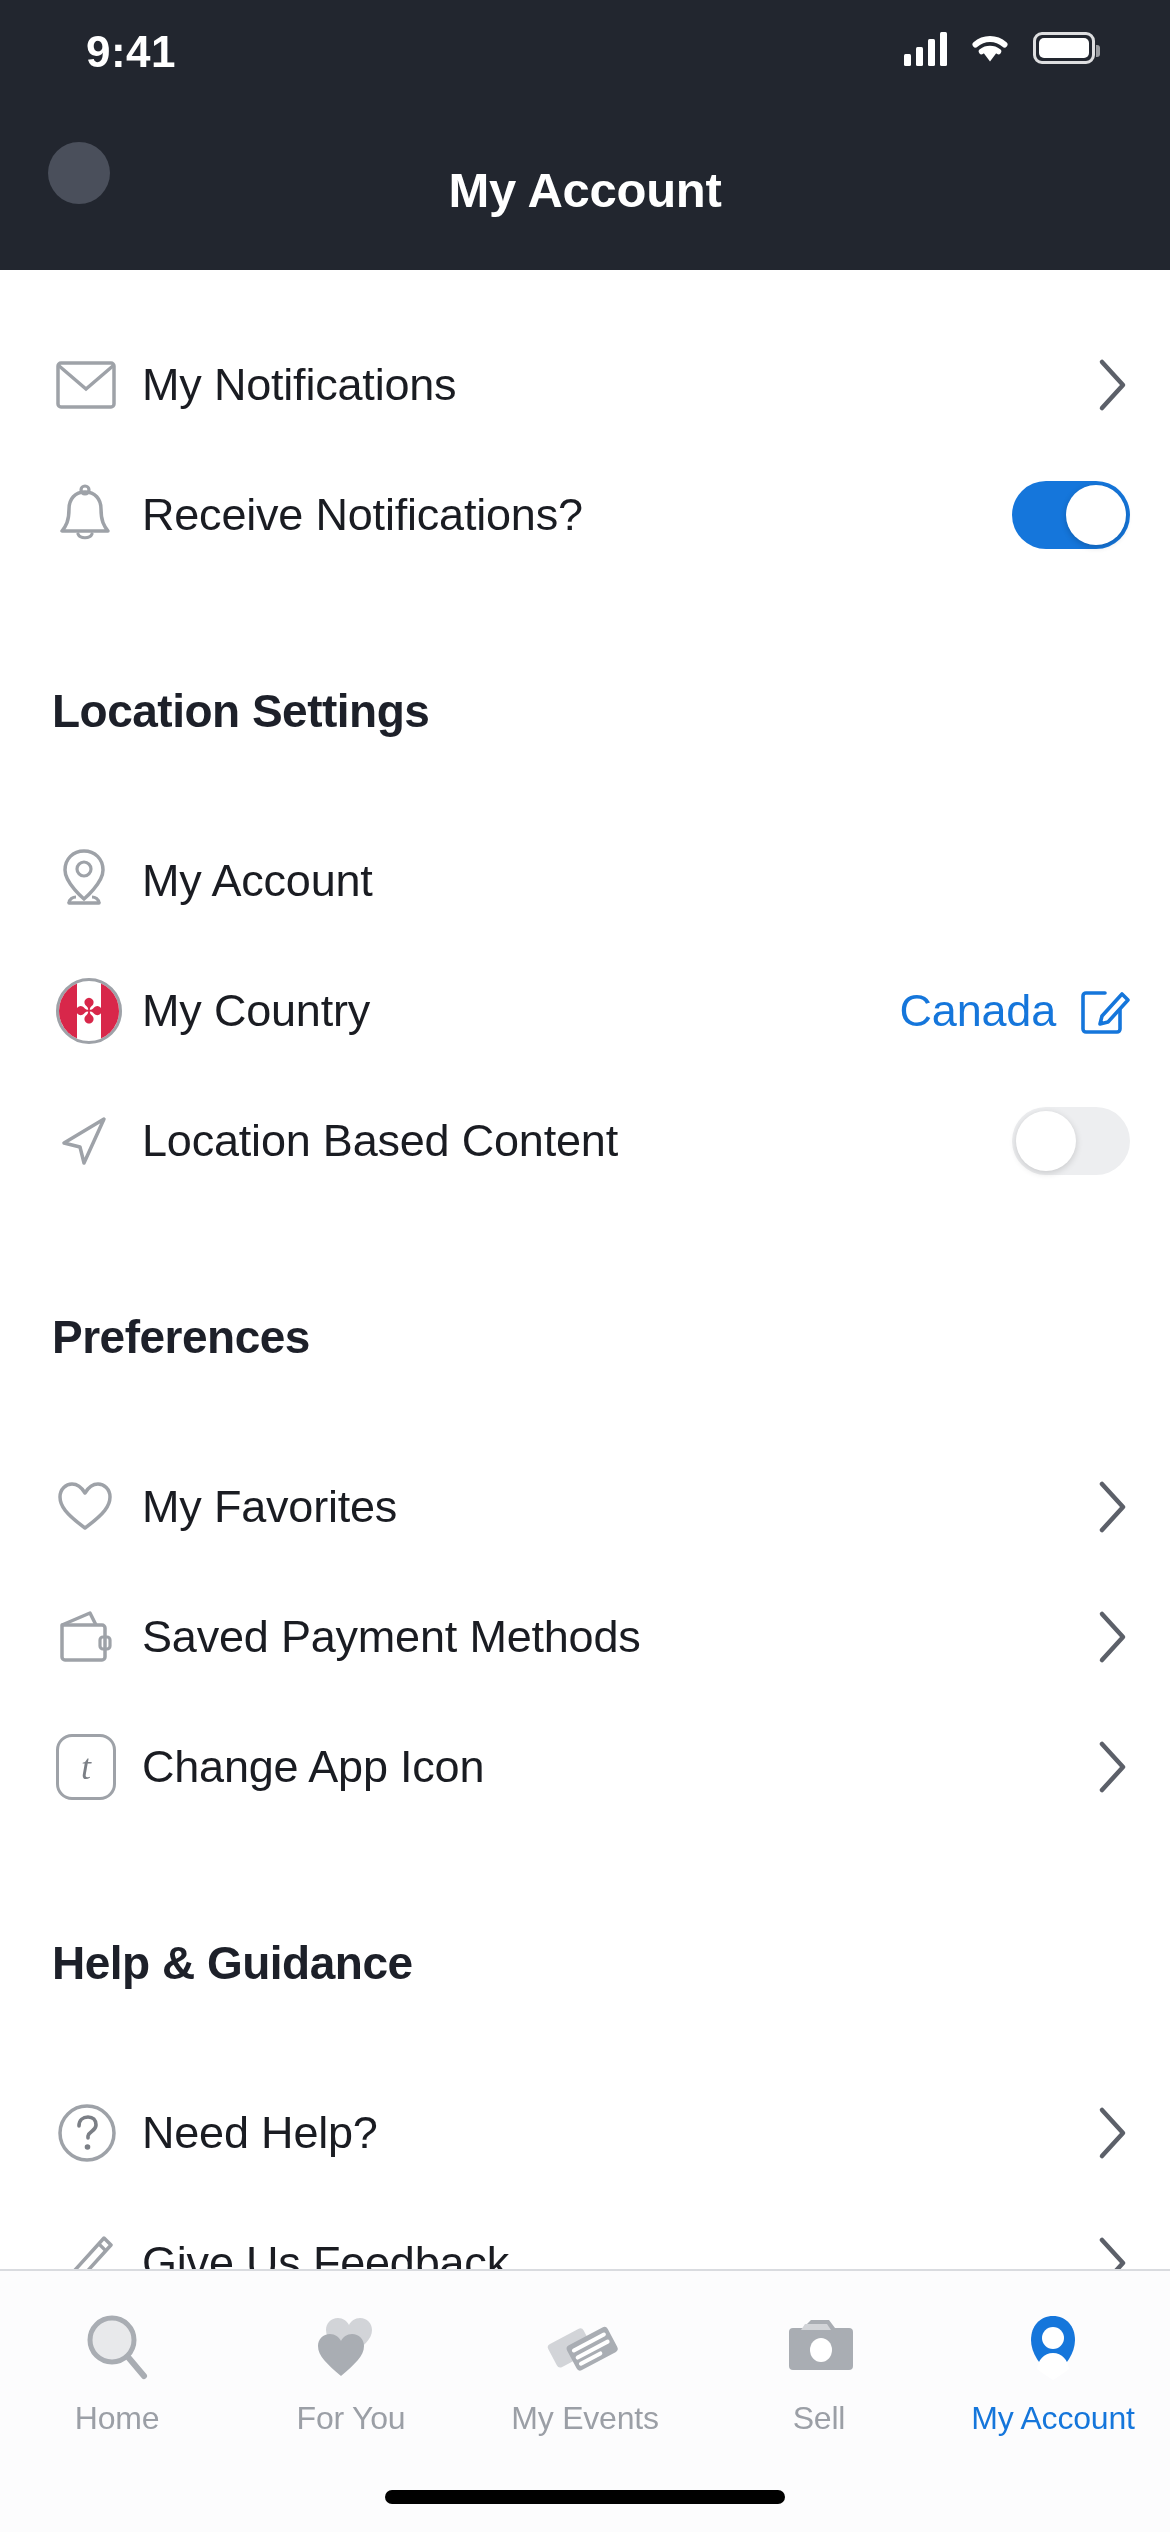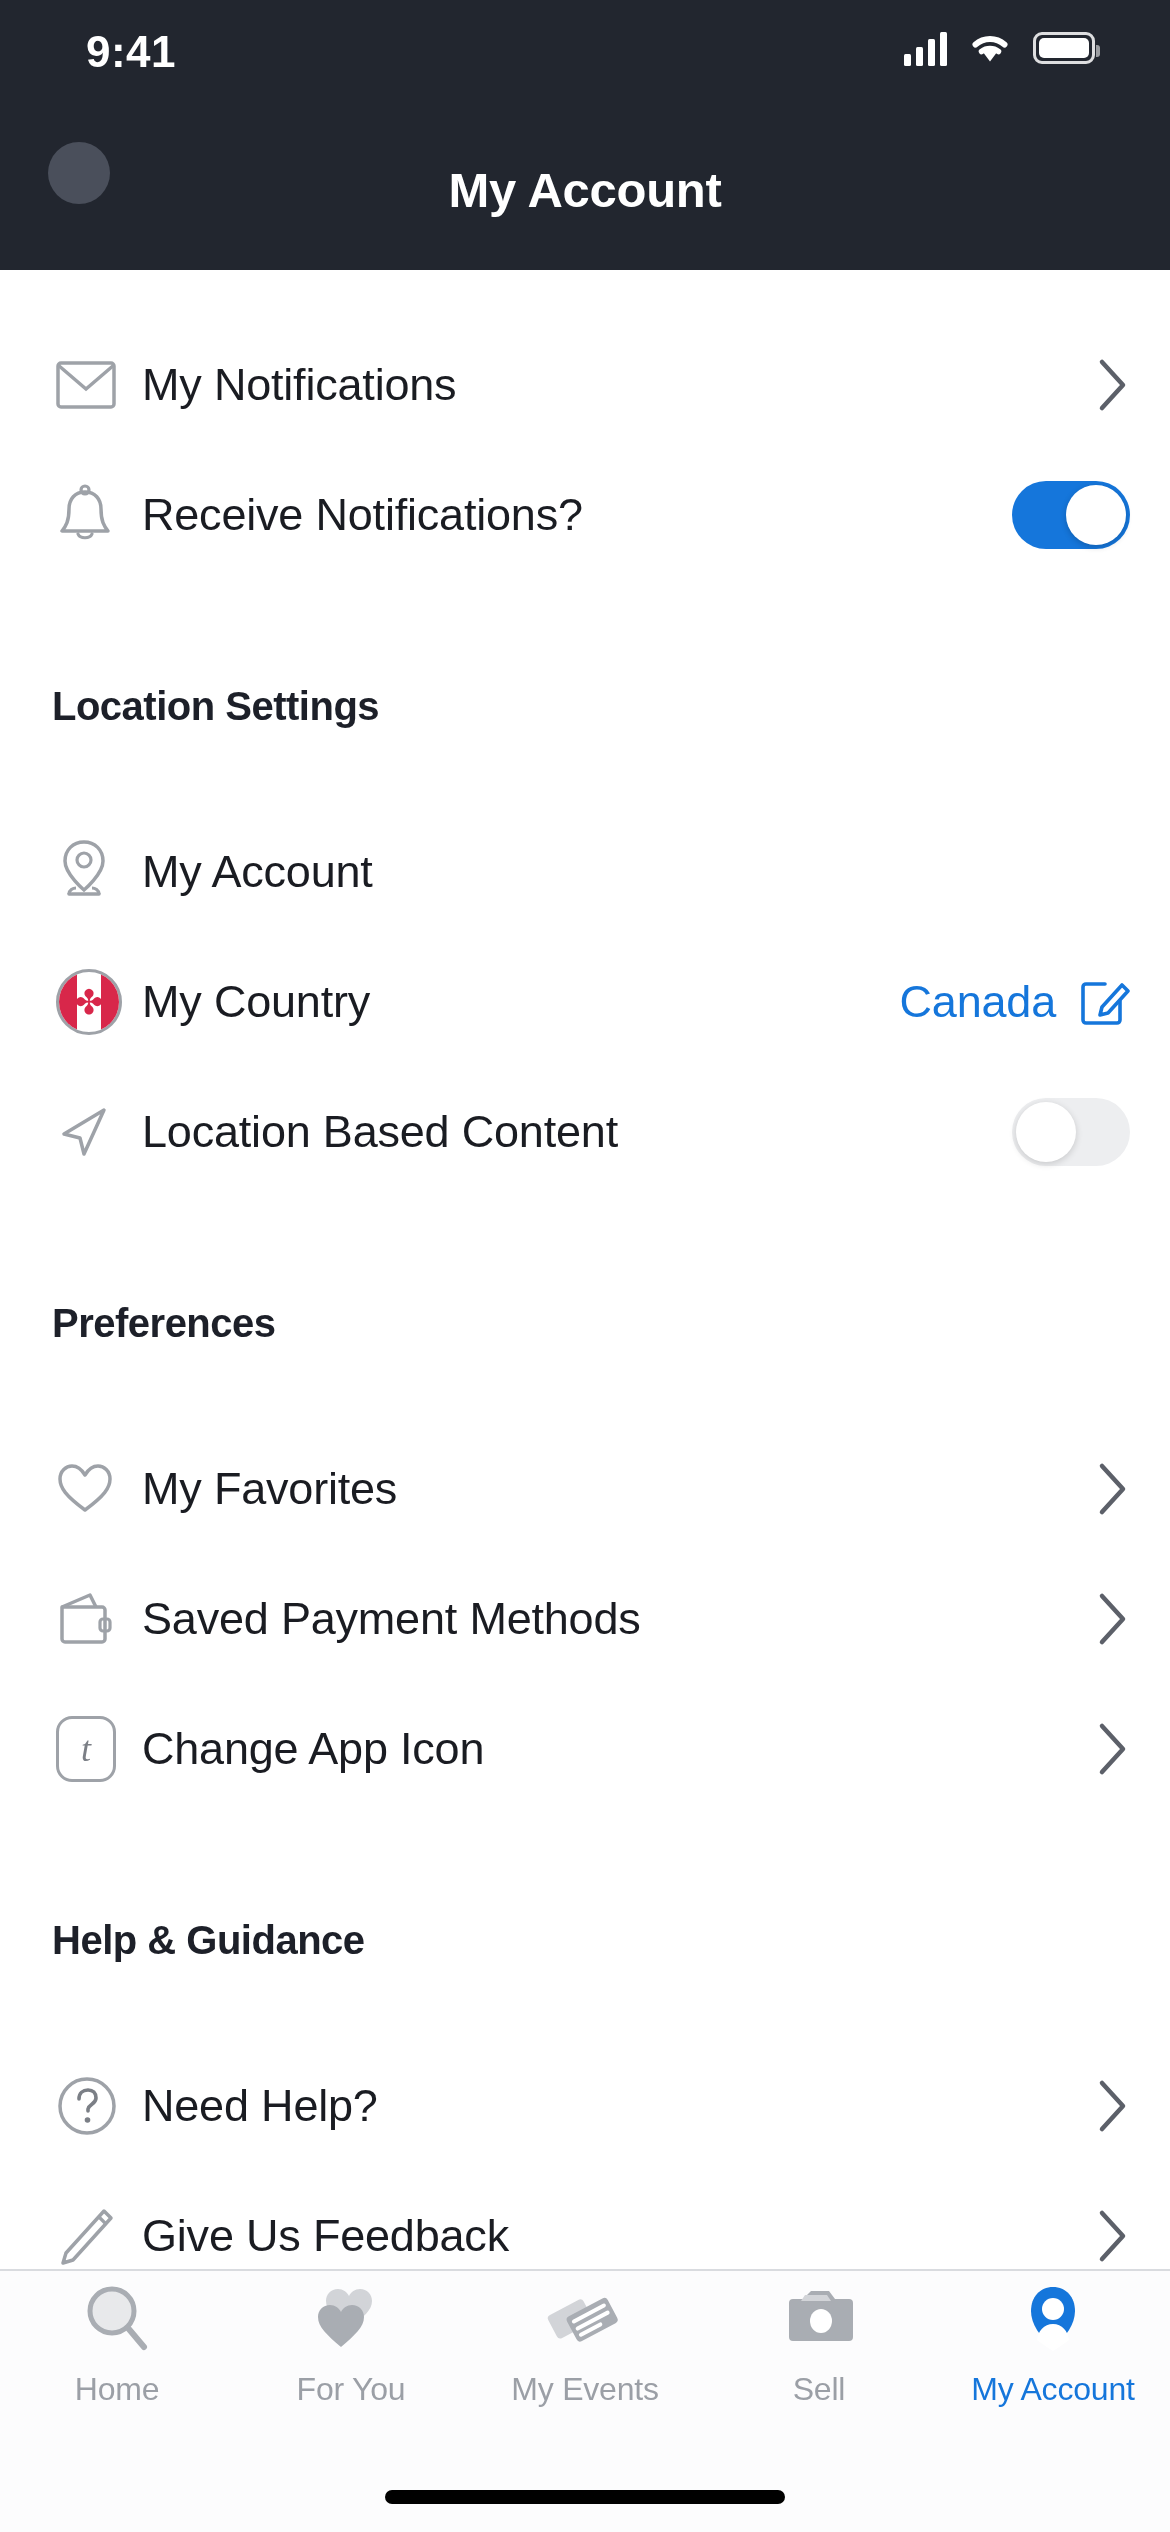--- a/index.html
+++ b/index.html
@@ -59,21 +59,21 @@
     color:#fff; font-size:49px; font-weight:600; letter-spacing:-0.3px;
   }
 
   
   .content {
     position:absolute; top:270px; left:0; width:1170px; height:1999px;
     background:#fff; overflow:hidden;
   }
   .section-title {
     padding:0 0 0 52px;
-    font-size:40px; font-weight:700; color:#1D2029; letter-spacing:-0.5px;
+    font-size:46px; font-weight:700; color:#1D2029; letter-spacing:-0.5px;
   }
   .row {
     position:relative; display:flex; align-items:center;
     height:130px; padding:0 40px 0 56px;
   }
   .row-ic {
     width:86px; flex:0 0 86px;
     display:flex; align-items:center; justify-content:flex-start;
   }
   .row-label {
@@ -127,21 +127,21 @@
   .gap-c { height:50px; }
 
   
   .tabbar {
     position:absolute; left:0; bottom:0; width:1170px; height:263px;
     background:#FCFCFD; border-top:2px solid #D9DBDF;
   }
   .tabs { display:flex; height:196px; }
   .tab {
     flex:1 1 0; display:flex; flex-direction:column;
-    align-items:center; justify-content:flex-start; padding-top:10px; gap:14px;
+    align-items:center; justify-content:flex-start; padding-top:39px; gap:14px;
   }
   .tab-ic { height:76px; display:flex; align-items:center; justify-content:center; }
   .tab-label { font-size:32px; color:#9B9FA6; letter-spacing:-0.2px; }
   .tab.active .tab-label { color:#1576DB; }
   .home-indicator {
     position:absolute; left:50%; transform:translateX(-50%); bottom:28px;
     width:400px; height:14px; border-radius:7px; background:#000;
   }
 </style>
 </head>

